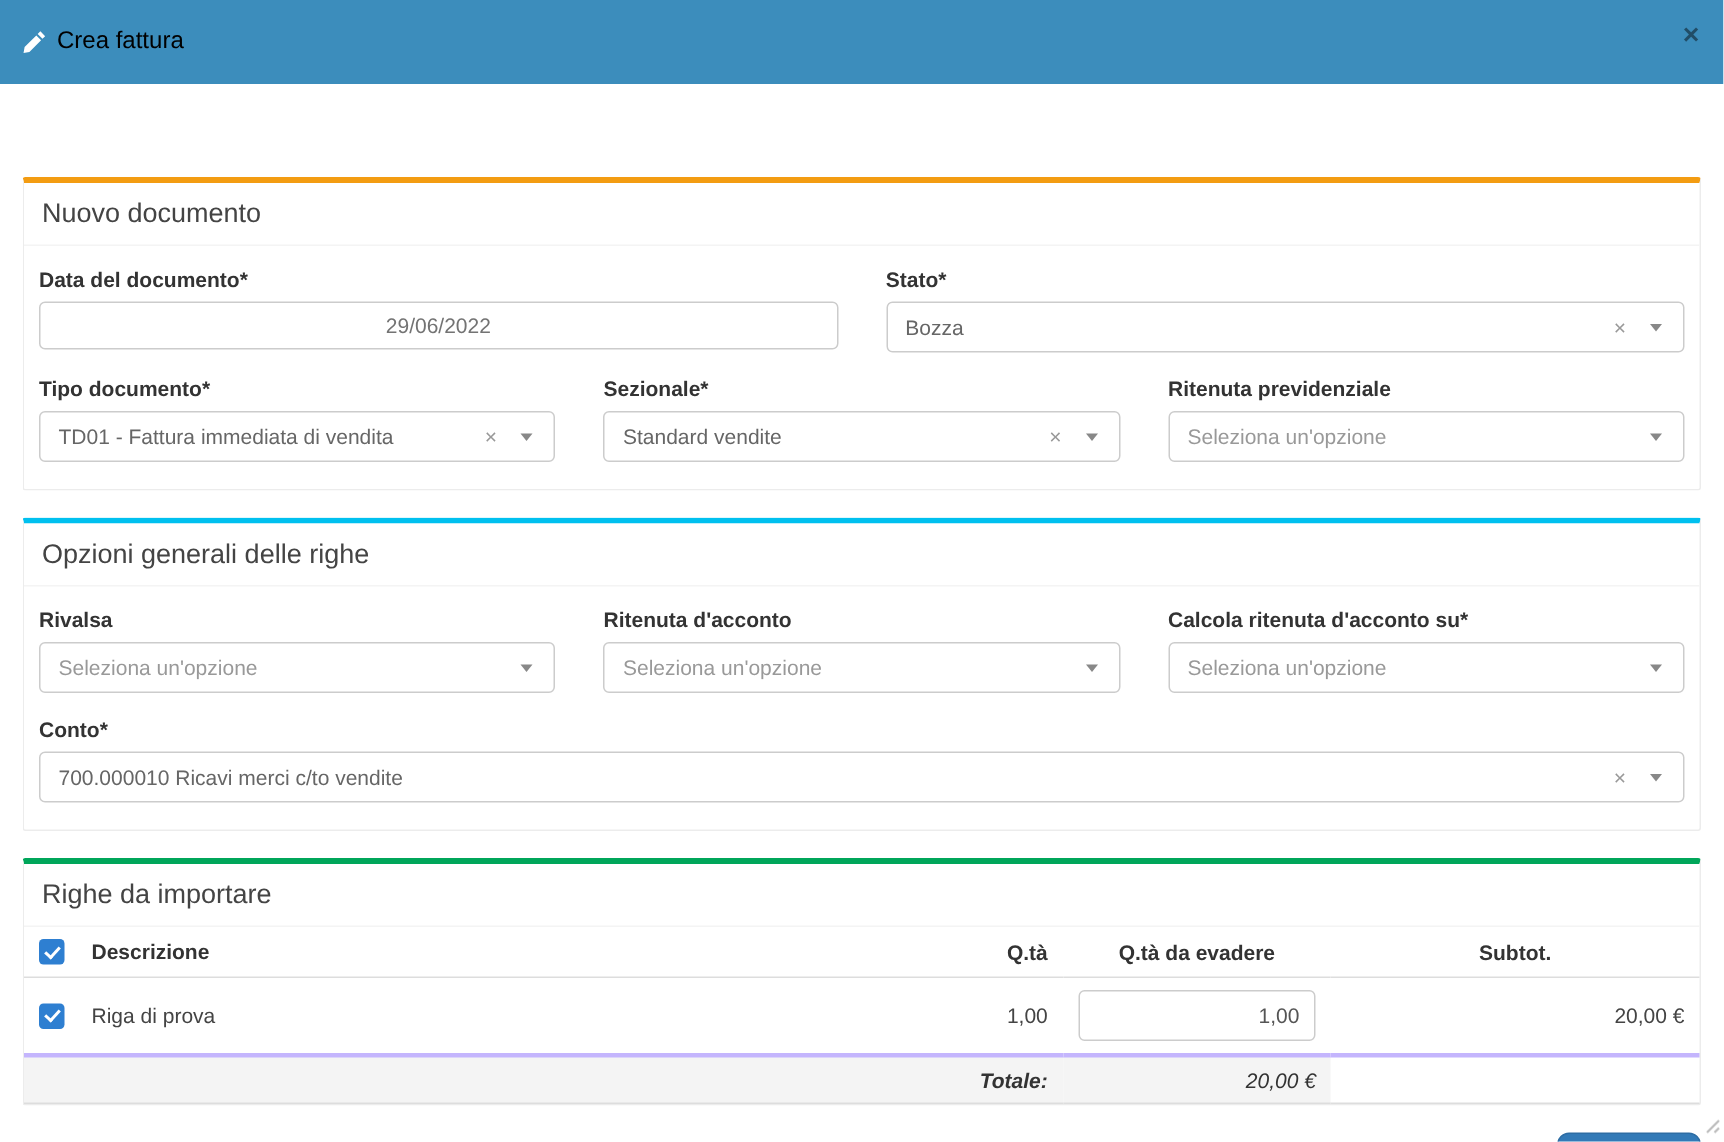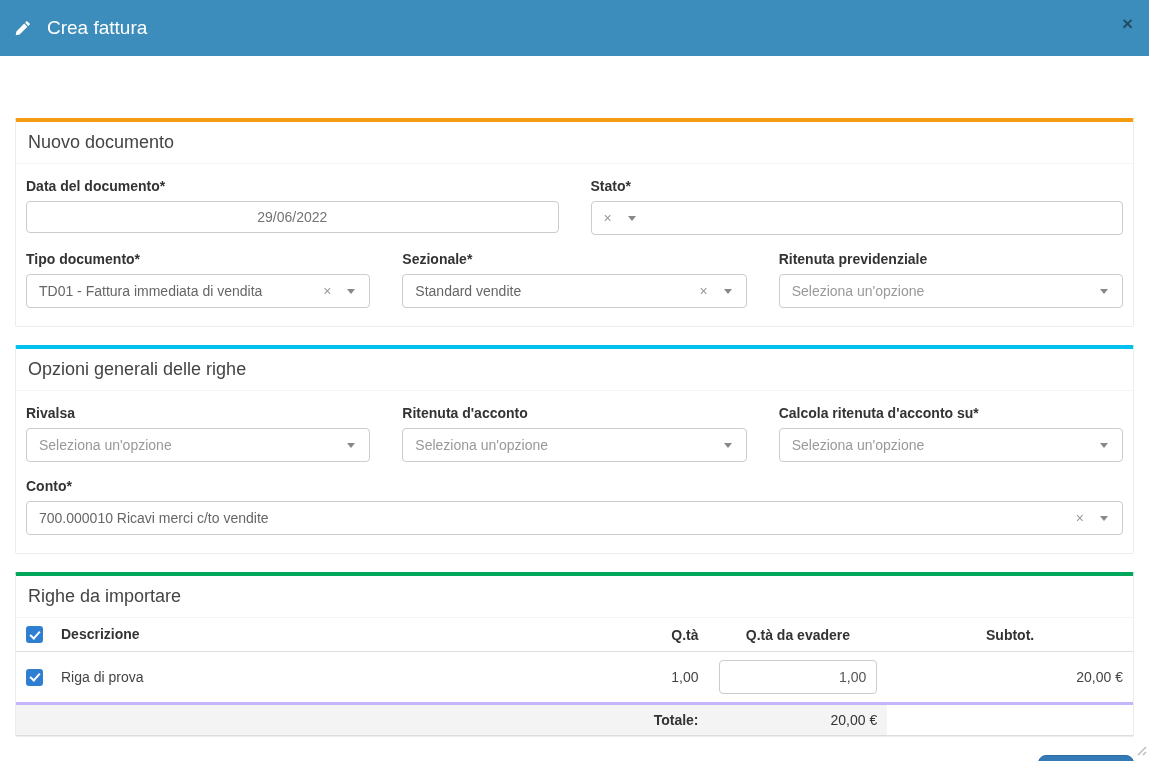--- a/index.html
+++ b/index.html
@@ -1,21 +1,21 @@
 <!DOCTYPE html>
 <html><head>
 <meta charset="utf-8">
 <style>
   * { margin:0; padding:0; box-sizing:border-box; }
   html,body { width:1149px; height:761px; background:#fff; overflow:hidden;
     font-family:"Liberation Sans","DejaVu Sans",sans-serif; font-size:14px; color:#333; }
 
   
   .modal-header { height:56px; display:flex; align-items:center; padding:0 15px; position:relative; }
-  .modal-title { color:#ffffff; font-size:19px; font-weight:400; margin-left:16px; }
+  .modal-title { color:#000000; font-size:16px; font-weight:400; margin-left:7px; }
   .pencil-wrap { display:flex; align-items:center; }
   .close-btn { position:absolute; right:16px; top:14px; background:none; border:none; cursor:pointer;
     font-size:19px; font-weight:700; color:rgba(0,0,0,0.45); line-height:1; }
 
   .modal-body { padding:16px 15px 0 15px;margin-top:46px; }
 
   
   .panel { background:#fff; border:1px solid #ececec; border-top-width:4px; border-top-style:solid;
     border-radius:2px; margin-bottom:18px; }
   .panel-title { font-size:18px; font-weight:400; color:#444; padding:10px 12px;
@@ -44,21 +44,21 @@
   th, td { padding:8px 10px; font-size:14px; }
   thead th { font-weight:700; color:#333; border-bottom:1px solid #ddd; text-align:left; }
   th.num, td.num { text-align:right; }
   th.ctr { text-align:center; }
   col.c-desc { width:53%; } col.c-qta { width:9%; } col.c-evad { width:16%; } col.c-sub { width:22%; }
   tbody td { border-bottom:3px solid #c4b5fd; color:#444; }
   .cell-flex { display:flex; align-items:flex-start; gap:18px; }
   td.qta-evad input { width:100%; height:34px; border:1px solid #ccc; border-radius:4px;
     padding:6px 10px; text-align:right; color:#555; font-size:14px; font-family:inherit; }
   tfoot td { border-bottom:1px solid #ddd; padding:7px 10px; color:#333; }
-  tfoot .tot-bg { background:#f4f4f4; }
+  tfoot .tot-bg { background:#f4f4f4;font-style:italic; }
   tfoot .tot-label { font-weight:700; text-align:right; }
   tfoot .tot-value { text-align:right; }
 
   
   .checkbox { width:17px; height:17px; border-radius:3px; position:relative; flex:none; cursor:pointer; }
   .checkbox::after { content:''; position:absolute; left:5.5px; top:2.5px; width:4px; height:8px;
     border:solid #fff; border-width:0 2px 2px 0; transform:rotate(42deg); }
 
   
   .modal-footer { text-align:right; margin-top:18px; }
@@ -89,20 +89,21 @@
       <div class="panel-title">Nuovo documento</div>
       <div class="panel-body">
         <div class="form-row">
           <div class="col">
             <label>Data del documento*</label>
             <input class="form-control centered" value="29/06/2022" style="">
           </div>
           <div class="col">
             <label>Stato*</label>
             <div class="select">
+              <span class="val">Bozza</span>
               <span class="clear">×</span>
               <span class="caret"></span>
             </div>
           </div>
         </div>
         <div class="form-row">
           <div class="col">
             <label>Tipo documento*</label>
             <div class="select">
               <span class="val">TD01 - Fattura immediata di vendita</span>

